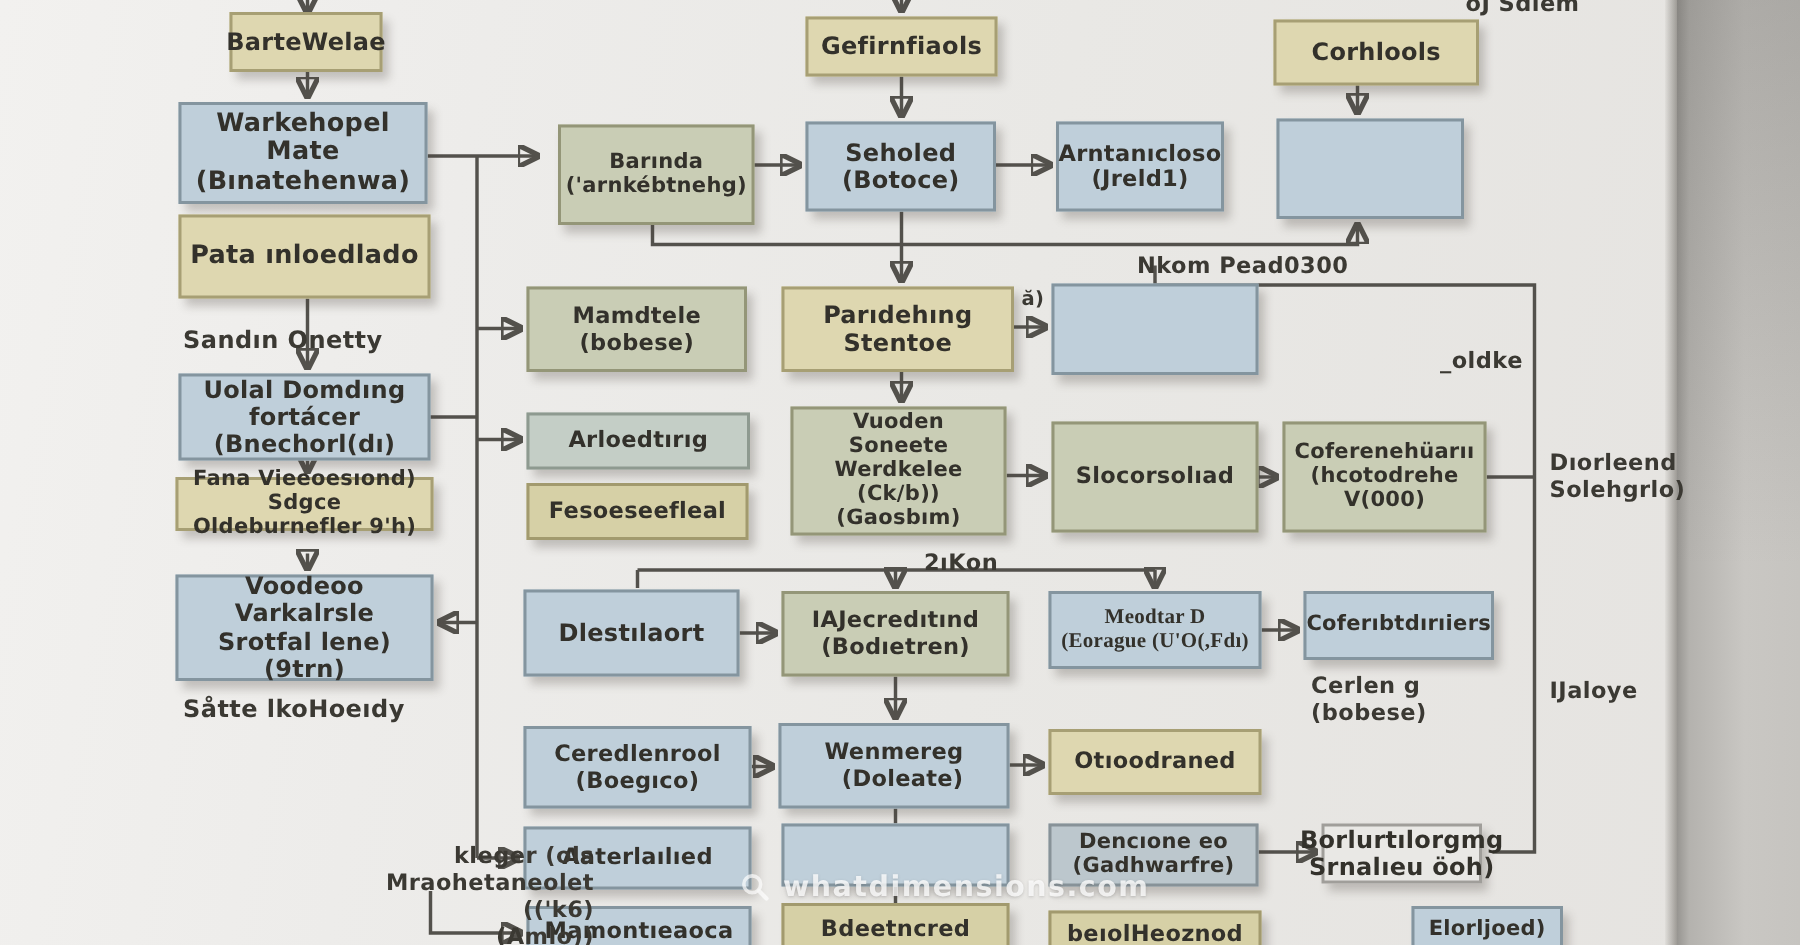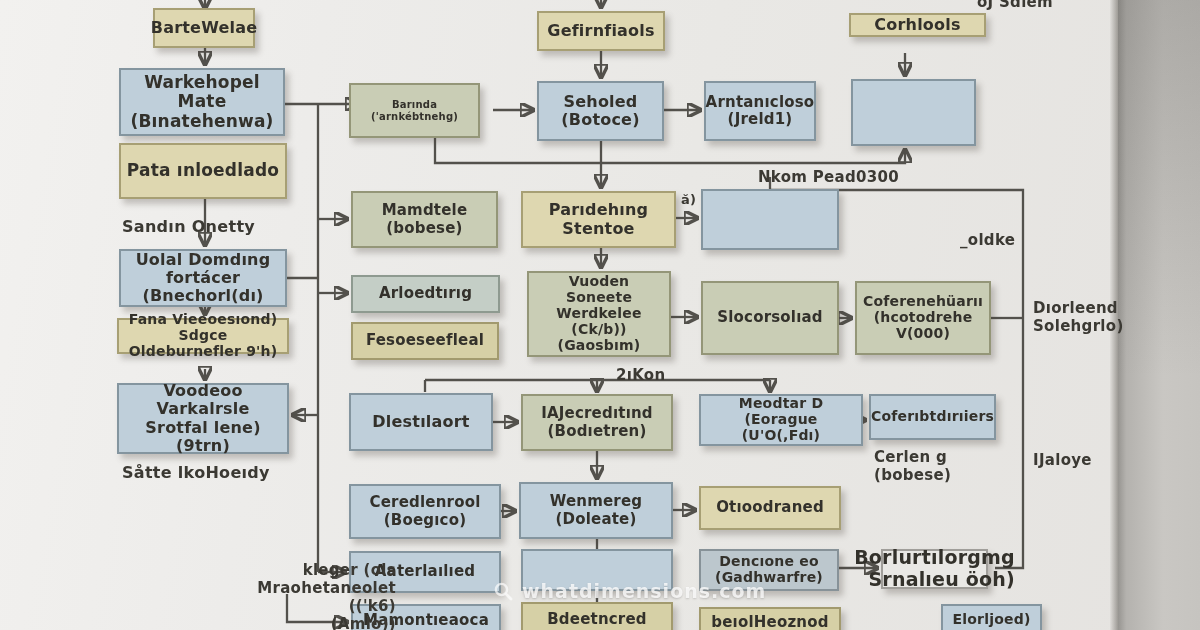--- a/index.html
+++ b/index.html
@@ -111,21 +111,21 @@
       <div class="node tone-beige" style="left: 153px; top: 8px; width: 102px; height: 40px; font-size: 16px;">BarteWelae</div>
       <div class="node tone-blue" style="left: 119px; top: 68px; width: 166px; height: 68px; font-size: 17px;">Warkehopel Mate
 (Bınatehenwa)</div>
       <div class="node tone-beige" style="left: 119px; top: 143px; width: 168px; height: 56px; font-size: 17px;">Pata ınloedlado</div>
       <div class="node tone-blue" style="left: 119px; top: 249px; width: 168px; height: 58px; font-size: 16px;">Uolal Domdıng
 fortácer (Bnechorl(dı)</div>
       <div class="node tone-beige" style="left: 117px; top: 318px; width: 172px; height: 36px; font-size: 14px;">Fana Vieeoesıond)
 Sdgce Oldeburnefler 9'h)</div>
       <div class="node tone-blue" style="left: 117px; top: 383px; width: 172px; height: 71px; font-size: 16px;">Voodeoo Varkalrsle
 Srotfal lene) (9trn)</div>
-      <div class="node tone-green" style="left: 349px; top: 83px; width: 131px; height: 55px; font-size: 10px;">Barında
+      <div class="node tone-green" style="left: 372px; top: 83px; width: 131px; height: 67px; font-size: 14px;">Barında
 ('arnkébtnehg)</div>
       <div class="node tone-green" style="left: 351px; top: 191px; width: 147px; height: 57px; font-size: 15px;">Mamdtele
 (bobese)</div>
       <div class="node tone-teal" style="left: 351px; top: 275px; width: 149px; height: 38px; font-size: 15px;">Arloedtırıg</div>
       <div class="node tone-beige2" style="left: 351px; top: 322px; width: 148px; height: 38px; font-size: 15px;">Fesoeseefleal</div>
       <div class="node tone-blue" style="left: 349px; top: 393px; width: 144px; height: 58px; font-size: 16px;">Dlestılaort</div>
       <div class="node tone-blue" style="left: 349px; top: 484px; width: 152px; height: 55px; font-size: 15px;">Ceredlenrool
 (Boegıco)</div>
       <div class="node tone-blue" style="left: 349px; top: 551px; width: 152px; height: 42px; font-size: 15px;">Aaterlaılıed</div>
       <div class="node tone-blue" style="left: 351px; top: 604px; width: 150px; height: 34px; font-size: 15px;">Mamontıeaoca</div>
@@ -133,40 +133,40 @@
       <div class="node tone-blue" style="left: 537px; top: 81px; width: 127px; height: 60px; font-size: 16px;">Seholed
 (Botoce)</div>
       <div class="node tone-beige" style="left: 521px; top: 191px; width: 155px; height: 57px; font-size: 16px;">Parıdehıng
 Stentoe</div>
       <div class="node tone-green" style="left: 527px; top: 271px; width: 144px; height: 86px; font-size: 14px;">Vuoden
 Soneete
 Werdkelee (Ck/b))
 (Gaosbım)</div>
       <div class="node tone-green" style="left: 521px; top: 394px; width: 152px; height: 57px; font-size: 15px;">IAJecredıtınd
 (Bodıetren)</div>
-      <div class="node tone-blue" style="left: 519px; top: 482px; width: 154px; height: 57px; font-size: 15px;">Wenmereg
+      <div class="node tone-blue" style="left: 519px; top: 482px; width: 154px; height: 57px; font-size: 15px; text-align: right;">Wenmereg
 (Doleate)</div>
       <div class="node tone-blue" style="left: 521px; top: 549px; width: 152px; height: 42px;"></div>
       <div class="node tone-beige2" style="left: 521px; top: 602px; width: 152px; height: 36px; font-size: 15px;">Bdeetncred</div>
       <div class="node tone-blue" style="left: 704px; top: 81px; width: 112px; height: 60px; font-size: 15px;">Arntanıcloso
 (Jreld1)</div>
       <div class="node tone-blue" style="left: 701px; top: 189px; width: 138px; height: 61px;"></div>
       <div class="node tone-green" style="left: 701px; top: 281px; width: 138px; height: 74px; font-size: 15px;">Slocorsolıad</div>
-      <div class="node tone-blue" style="left: 699px; top: 394px; width: 164px; height: 52px; font-size: 14px;">Meodtar D
+      <div class="node tone-blue" style="left: 699px; top: 394px; width: 142px; height: 52px; font-size: 14px; font-family: Liberation Serif, serif;">Meodtar D
 (Eorague (U'O(,Fdı)</div>
       <div class="node tone-beige" style="left: 699px; top: 486px; width: 142px; height: 44px; font-size: 15px;">Otıoodraned</div>
       <div class="node tone-bluegray" style="left: 699px; top: 549px; width: 140px; height: 42px; font-size: 14px;">Dencıone eo
 (Gadhwarfre)</div>
       <div class="node tone-beige2" style="left: 699px; top: 607px; width: 142px; height: 31px; font-size: 15px;">beıolHeoznod</div>
-      <div class="node tone-beige" style="left: 849px; top: 13px; width: 137px; height: 24px; font-size: 16px;">Corhlools</div>
+      <div class="node tone-beige" style="left: 849px; top: 13px; width: 137px; height: 44px; font-size: 16px;">Corhlools</div>
       <div class="node tone-blue" style="left: 851px; top: 79px; width: 125px; height: 67px;"></div>
       <div class="node tone-green" style="left: 855px; top: 281px; width: 136px; height: 74px; font-size: 14px;">Coferenehüarıı
 (hcotodrehe V(000)</div>
       <div class="node tone-blue" style="left: 869px; top: 394px; width: 127px; height: 46px; font-size: 14px;">Coferıbtdırıiers</div>
-      <div class="node tone-white" style="left: 881px; top: 549px; width: 107px; height: 40px; font-size: 19px; text-align: right;">Borlurtılorgmg
+      <div class="node tone-white" style="left: 881px; top: 549px; width: 107px; height: 40px; font-size: 16px;">Borlurtılorgmg
 Srnalıeu öoh)</div>
       <div class="node tone-blue" style="left: 941px; top: 604px; width: 101px; height: 32px; font-size: 14px;">Elorljoed)</div>
     </div>
   <div id="annotations">
       <div class="ann" style="left: 977px; top: -7px; font-size: 15px;">oJ Sdlem</div>
       <div class="ann" style="left: 758px; top: 168px; font-size: 15px;">Nkom Pead0300</div>
       <div class="ann" style="left: 960px; top: 231px; font-size: 15px;">_oldke</div>
       <div class="ann" style="left: 1033px; top: 299px; font-size: 15px;">Dıorleend
 Solehgrlo)</div>
       <div class="ann" style="left: 616px; top: 366px; font-size: 15px;">2ıKon</div>

